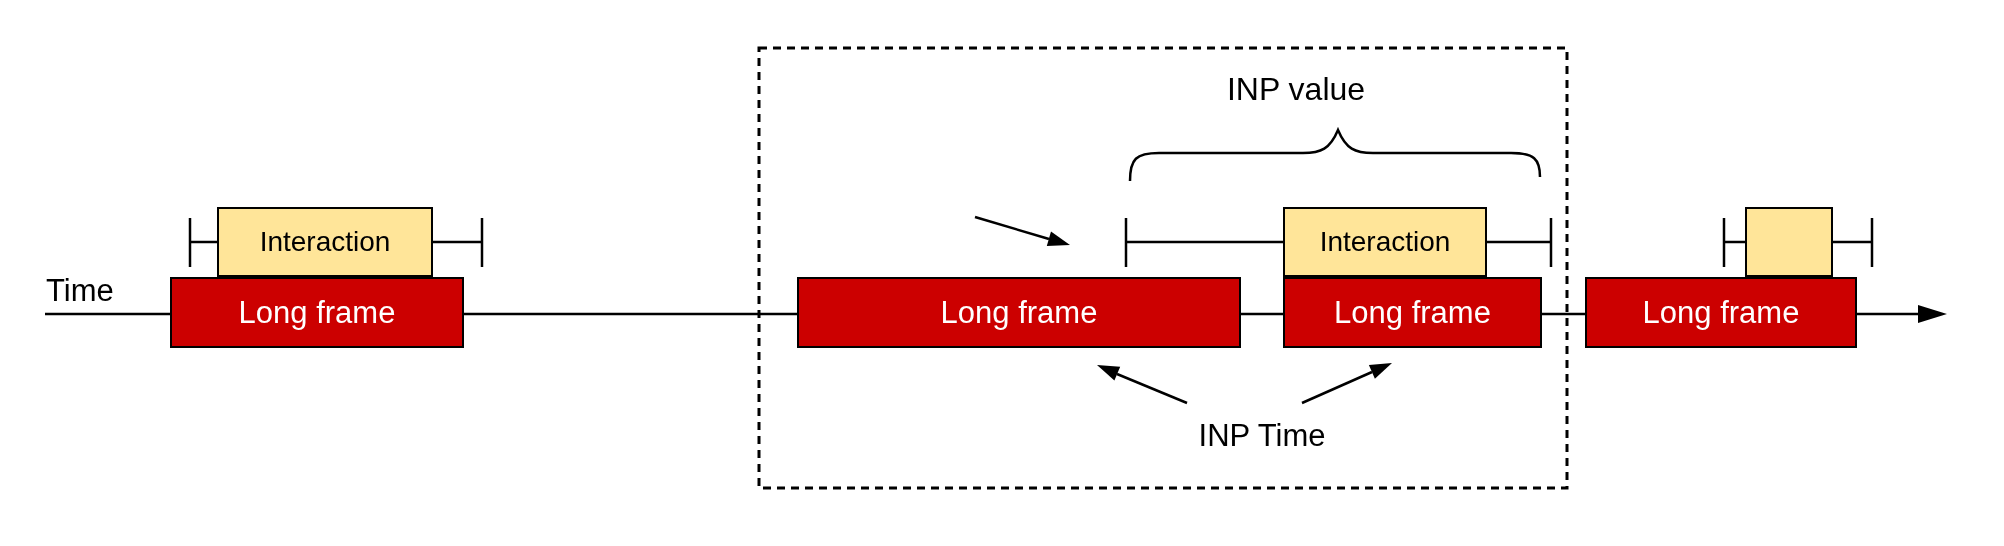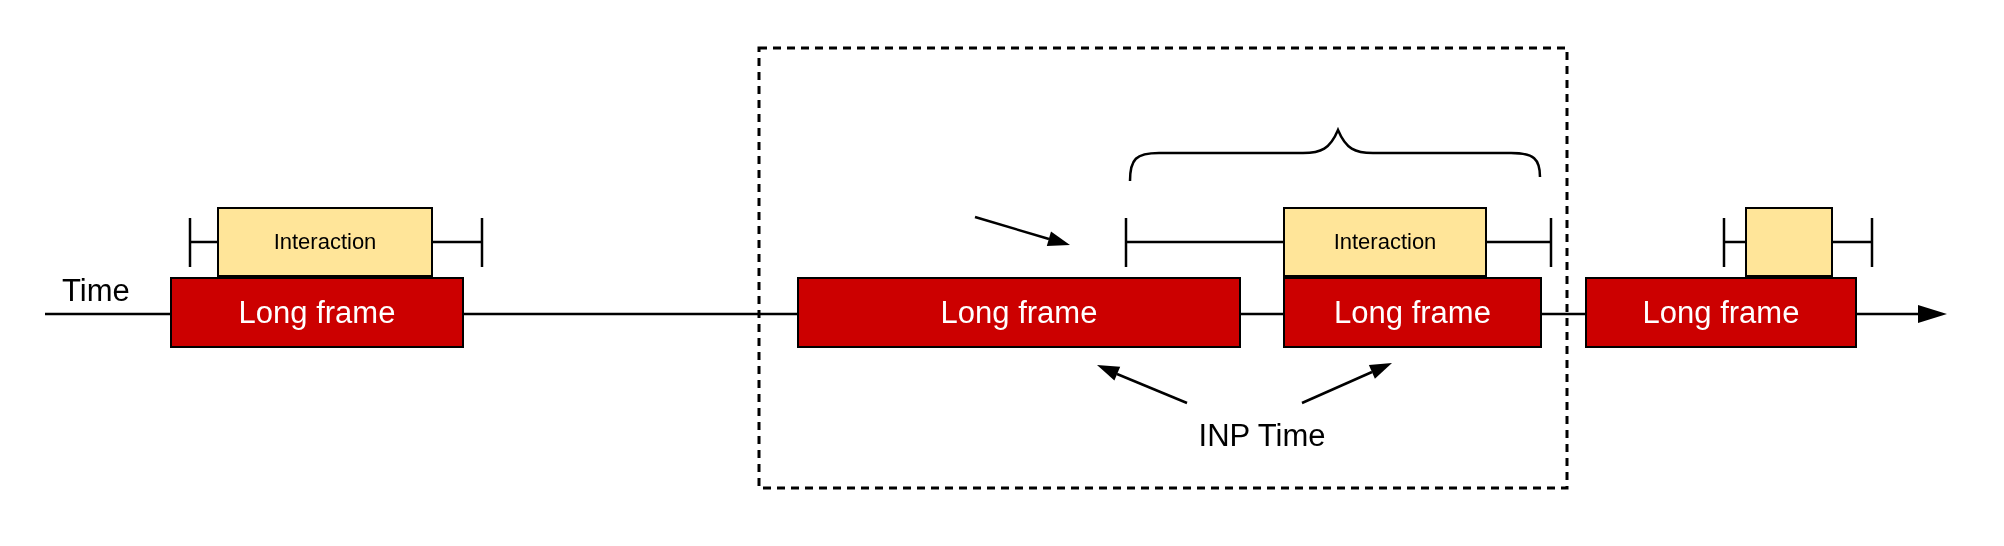--- a/index.html
+++ b/index.html
@@ -21,40 +21,40 @@
   .svg-layer{position:absolute;left:0;top:0;width:2004px;height:546px;z-index:1;}
   .box{
     position:absolute;
     box-sizing:border-box;
     border:2.5px solid var(--outline);
     display:flex;align-items:center;justify-content:center;
     z-index:2;
     line-height:1;
   }
   .long-frame{background:var(--red);color:var(--text-on-red);font-size:31px;}
-  .interaction{background:var(--yellow);color:var(--text-on-yellow);font-size:22px;}
+  .interaction{background:var(--yellow);color:var(--text-on-yellow);font-size:28px;}
   .lbl{
     position:absolute;
     color:#000;
     text-align:center;
     line-height:1;
     z-index:3;
     white-space:nowrap;
   }
   
   #lf1{left:170px;top:277px;width:294px;height:71px;}
   #lf2{left:797px;top:277px;width:444px;height:71px;}
   #lf3{left:1283px;top:277px;width:259px;height:71px;}
   #lf4{left:1585px;top:277px;width:272px;height:71px;}
   
   #in1{left:217px;top:207px;width:216px;height:70px;}
   #in2{left:1283px;top:207px;width:204px;height:70px;}
   #in3{left:1745px;top:207px;width:88px;height:70px;}
   
-  #time-label{left:46px;top:275px;font-size:31px;text-align:left;margin-left:16px;}
+  #time-label{left:46px;top:275px;font-size:31px;text-align:left;}
   #inp-value-label{left:1146px;top:73px;width:300px;font-size:32px;}
   #inp-event-label{left:828px;top:156px;width:300px;font-size:31px;}
   #inp-loafs-label{left:1112px;top:420px;width:300px;font-size:31px;}
 </style>
 </head>
 <body>
 
 <div class="canvas">
 
   <svg class="svg-layer" viewBox="0 0 2004 546" xmlns="http://www.w3.org/2000/svg">
@@ -123,15 +123,16 @@
     <span>Interaction</span>
   </div>
   <div class="box interaction" id="in2">
     <span>Interaction</span>
   </div>
   <div class="box interaction" id="in3">
     <span></span>
   </div>
 
   <div class="lbl" id="time-label">Time</div>
+  <div class="lbl" id="inp-value-label">INP value</div>
   <div class="lbl" id="inp-loafs-label">INP Time</div>
 
 </div>
 
 </body></html>

